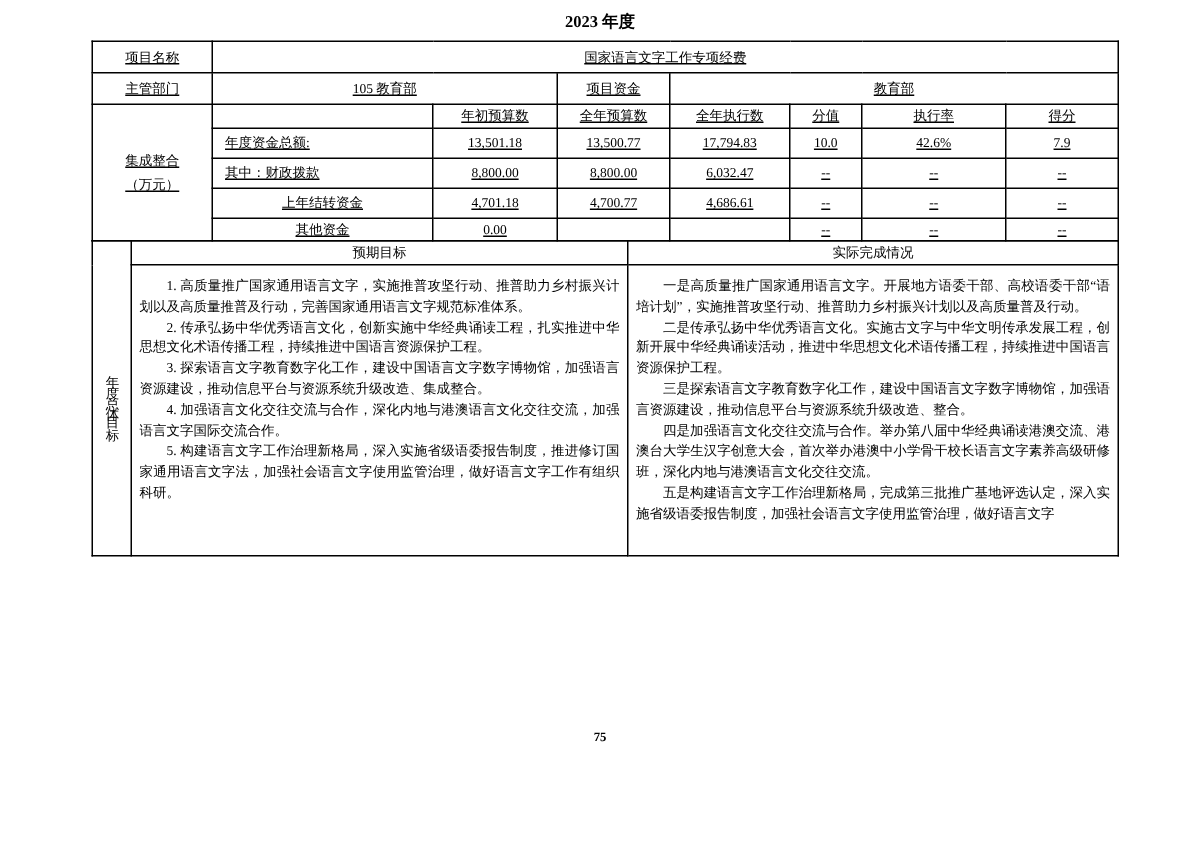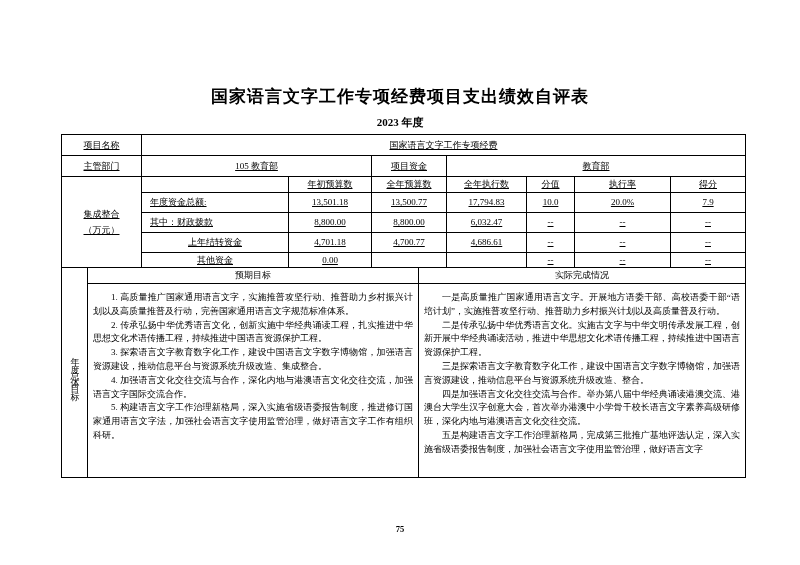--- a/index.html
+++ b/index.html
@@ -36,29 +36,28 @@
   .vert{
     display:inline-block;writing-mode:vertical-rl;text-orientation:upright;
     font-size:9px;letter-spacing:7px;line-height:26px;
   }
   td.paras{
     vertical-align:top;text-align:justify;padding:7px 5px 0 5px;
   }
   td.paras p{margin:0;text-indent:2em;font-size:9px;line-height:13.8px;}
   .pagenum{
     position:absolute;left:0;right:0;top:486px;text-align:center;
-    font-size:8.5px;font-weight:bold;margin-top:38px;
+    font-size:8.5px;font-weight:bold;
   }
 </style>
 </head>
 <body>
 
 <div class="page">
 
-  <h1 class="title">国家语言文字工作专项经费项目支出绩效自评表</h1>
   <div class="subtitle">2023 年度</div>
 
   <table class="tbl top">
     <colgroup>
       <col style="width:80px">
         <col style="width:147px">
         <col style="width:83px">
         <col style="width:75px">
       <col style="width:80px">
         <col style="width:48px">
@@ -88,21 +87,21 @@
       <td>分值</td>
       <td>执行率</td>
       <td>得分</td>
     </tr>
     <tr class="r-fund">
       <td class="tl">年度资金总额:</td>
       <td>13,501.18</td>
       <td>13,500.77</td>
       <td>17,794.83</td>
       <td>10.0</td>
-      <td>20.0%</td>
+      <td>42.6%</td>
       <td>7.9</td>
     </tr>
     <tr class="r-fund">
       <td class="tl">其中：财政拨款</td>
       <td>8,800.00</td>
       <td>8,800.00</td>
       <td>6,032.47</td>
       <td>--</td>
       <td>--</td>
       <td>--</td>

